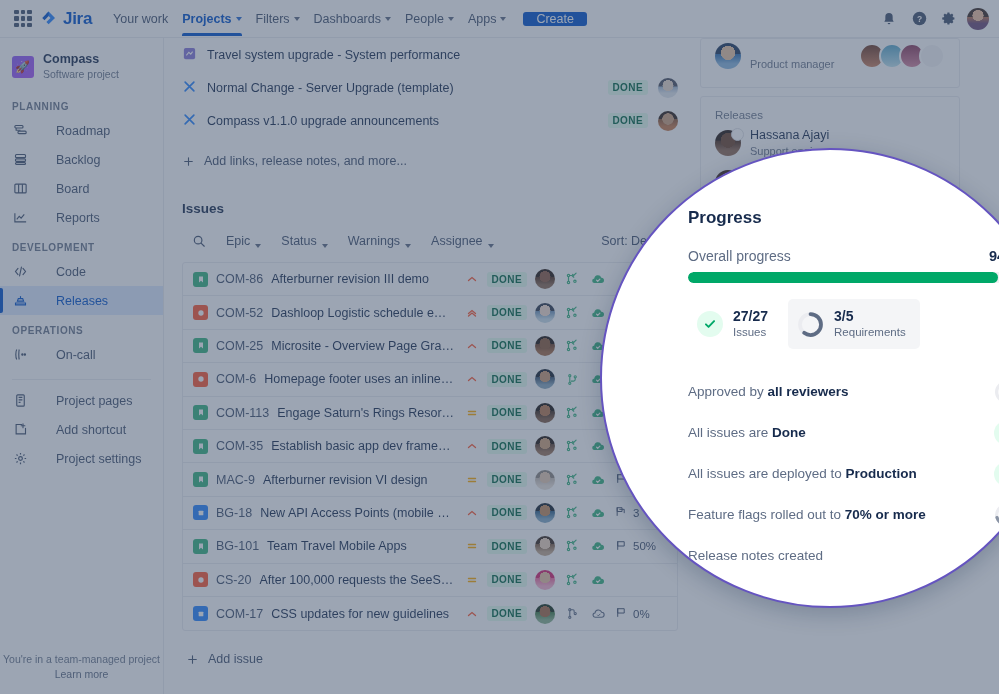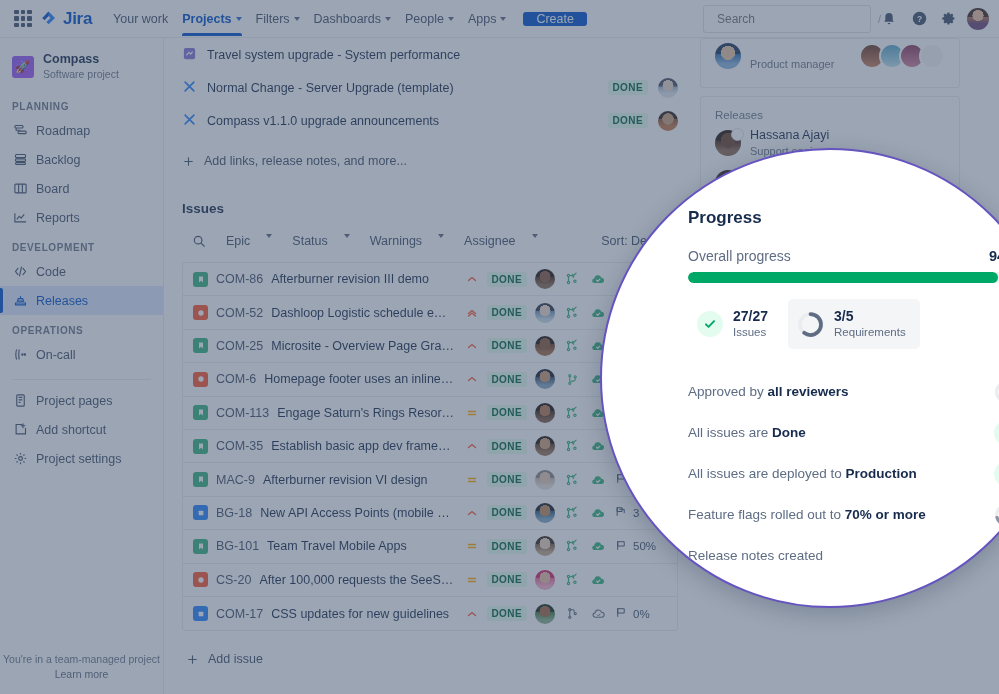--- a/index.html
+++ b/index.html
@@ -71,21 +71,21 @@
     background: linear-gradient(135deg,#8b5cf6,#a855f7); display:flex;
     align-items:center; justify-content:center; font-size: 12px;
   }
   .proj-name { font-size: 12.5px; font-weight: 600; color: #172b4d; line-height: 1.25; }
   .proj-sub { font-size: 10.5px; color: #6b778c; line-height: 1.3; }
   .sec-label {
     font-size: 10px; font-weight: 700; color: #6b778c; letter-spacing: .6px;
     padding: 10px 12px 4px;
   }
   .side-item {
-    display: flex; align-items: center; gap: 7px; padding: 6px 12px;
+    display: flex; align-items: center; gap: 27px; padding: 6px 12px;
     font-size: 12.5px; color: #42526e; cursor: pointer; position: relative; height: 29px;
   }
   .side-item.selected { background: #deebff; color: #0052cc; font-weight: 500; }
   .side-item.selected::before {
     content: ""; position: absolute; left: 0; top: 2px; bottom: 2px; width: 3px;
     background: #0052cc; border-radius: 0 2px 2px 0;
   }
   .side-icon { width: 17px; height: 17px; display: flex; align-items: center; justify-content: center; flex: none; }
   .side-divider { height: 1px; background: #ebecf0; margin: 10px 12px 6px; }
   .side-foot {
@@ -105,21 +105,21 @@
   .done-lozenge {
     background: #e3fcef; color: #006644; font-size: 10px; font-weight: 700;
     letter-spacing: .4px; padding: 2px 5px; border-radius: 3px;
   }
   .av-sm { width: 20px; height: 20px; }
   .addlinks { display: flex; align-items: center; gap: 9px; font-size: 12.5px; color: #42526e; height: 36px; margin-top: 6px; cursor: pointer; }
 
   .issues-title { font-size: 13.5px; font-weight: 600; color: #172b4d; margin-top: 22px; margin-bottom: 8px; }
   .filterbar { display: flex; align-items: center; gap: 0; height: 34px; }
   .filt {
-    font-size: 12.5px; color: #42526e; display: flex; align-items: flex-start; gap: 16px;
+    font-size: 12.5px; color: #42526e; display: flex; align-items: flex-end; gap: 5px;
     padding: 6px 10px; cursor: pointer; border-radius: 3px;
   }
   .sortright { margin-left: auto; font-size: 12.5px; color: #42526e; display: flex; align-items: center; gap: 5px; padding: 6px 8px; cursor: pointer; }
 
   .issues-card { border: 1px solid #ebecf0; border-radius: 3px; margin-top: 4px; background: #fff; }
   .issue-row {
     display: flex; align-items: center; gap: 8px; height: 33.4px;
     border-bottom: 1px solid #ebecf0; padding: 0 10px; font-size: 12.5px; cursor: pointer;
   }
   .issue-row:last-child { border-bottom: none; }
@@ -236,28 +236,20 @@
         <span>People</span>
         <span class="caret"></span>
       </div>
       <div class="navitem">
         <span>Apps</span>
         <span class="caret"></span>
       </div>
       <div class="create-btn">Create</div>
 
       <div class="nav-right">
-        <div class="search-box">
-          <svg width="13" height="13" viewBox="0 0 24 24">
-            <circle cx="10.5" cy="10.5" r="6.5" fill="none" stroke="#42526e" stroke-width="2"></circle>
-            <line x1="15.5" y1="15.5" x2="21" y2="21" stroke="#42526e" stroke-width="2" stroke-linecap="round"></line>
-          </svg>
-          <input placeholder="Search" style="">
-          <span class="slashkey">/</span>
-        </div>
         <div class="navicon">
           <svg width="16" height="16" viewBox="0 0 24 24">
               <path d="M12 3a5.5 5.5 0 00-5.5 5.5V13l-1.5 3h14l-1.5-3V8.5A5.5 5.5 0 0012 3z" fill="#42526e"></path>
               <path d="M10 18a2 2 0 004 0z" fill="#42526e"></path>
             </svg>
         </div>
         <div class="navicon">
           <svg width="17" height="17" viewBox="0 0 24 24">
               <circle cx="12" cy="12" r="9.5" fill="#42526e"></circle>
               <text x="12" y="16.5" font-size="12" font-weight="700" fill="#fff" text-anchor="middle" font-family="Liberation Sans">?</text>

